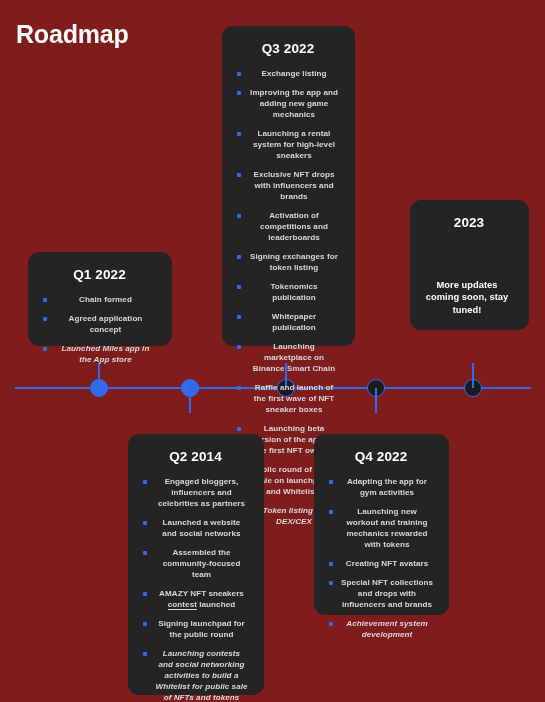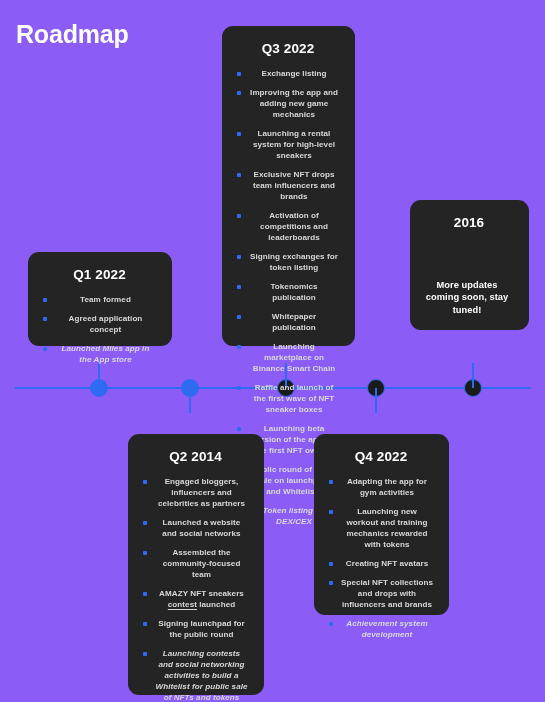--- a/index.html
+++ b/index.html
@@ -14,21 +14,21 @@
     overflow: hidden;
     font-family: "Liberation Sans", sans-serif;
     color: #ffffff;
     -webkit-font-smoothing: antialiased;
   }
   .page {
     position: absolute;
     left: 0; top: 0;
     width: 545px;
     height: 702px;
-    background: #8b5cf6;
+    background: #7f1d1d;
   }
   .title {
     position: absolute;
     left: 16px;
     top: 19px;
     font-size: 25px;
     font-weight: bold;
     letter-spacing: -0.2px;
     color: #ffffff;
     line-height: 30px;
@@ -154,47 +154,47 @@
         <div class="node hollow" style="left: 367px;"></div>
         <div class="connector" style="left: 375px; top: 388px; height: 25px;"></div>
         <div class="node hollow" style="left: 464px;"></div>
         <div class="connector" style="left: 472px; top: 363px; height: 25px;"></div>
       </div>
   </div>
 
   <div class="card" id="card-q1">
     <div class="card-title">Q1 2022</div>
     <ul class="items" id="list-q1">
-        <li>Team formed</li>
+        <li>Chain formed</li>
         <li>Agreed application concept</li>
         <li>Launched Miles app in the App store</li>
       </ul>
   </div>
 
   <div class="card" id="card-q3">
     <div class="card-title">Q3 2022</div>
     <ul class="items" id="list-q3">
         <li>Exchange listing</li>
         <li>Improving the app and adding new game mechanics</li>
         <li>Launching a rental system for high-level sneakers</li>
-        <li>Exclusive NFT drops team influencers and brands</li>
+        <li>Exclusive NFT drops with influencers and brands</li>
         <li>Activation of competitions and leaderboards</li>
         <li>Signing exchanges for token listing</li>
         <li>Tokenomics publication</li>
         <li>Whitepaper publication</li>
         <li>Launching marketplace on Binance Smart Chain</li>
         <li>Raffle and launch of the first wave of NFT sneaker boxes</li>
         <li>Launching beta version of the app for the first NFT owners</li>
         <li>Public round of token sale on launchpads and Whitelists</li>
         <li>Token listing on DEX/CEX</li>
       </ul>
   </div>
 
   <div class="card" id="card-2023">
-    <div class="card-title">2016</div>
+    <div class="card-title">2023</div>
     <div class="note-wrap">
       <div class="note">More updates coming soon, stay tuned!</div>
     </div>
   </div>
 
   <div class="card" id="card-q2">
     <div class="card-title">Q2 2014</div>
     <ul class="items" id="list-q2">
         <li>Engaged bloggers, influencers and celebrities as partners</li>
         <li>Launched a website and social networks</li>

